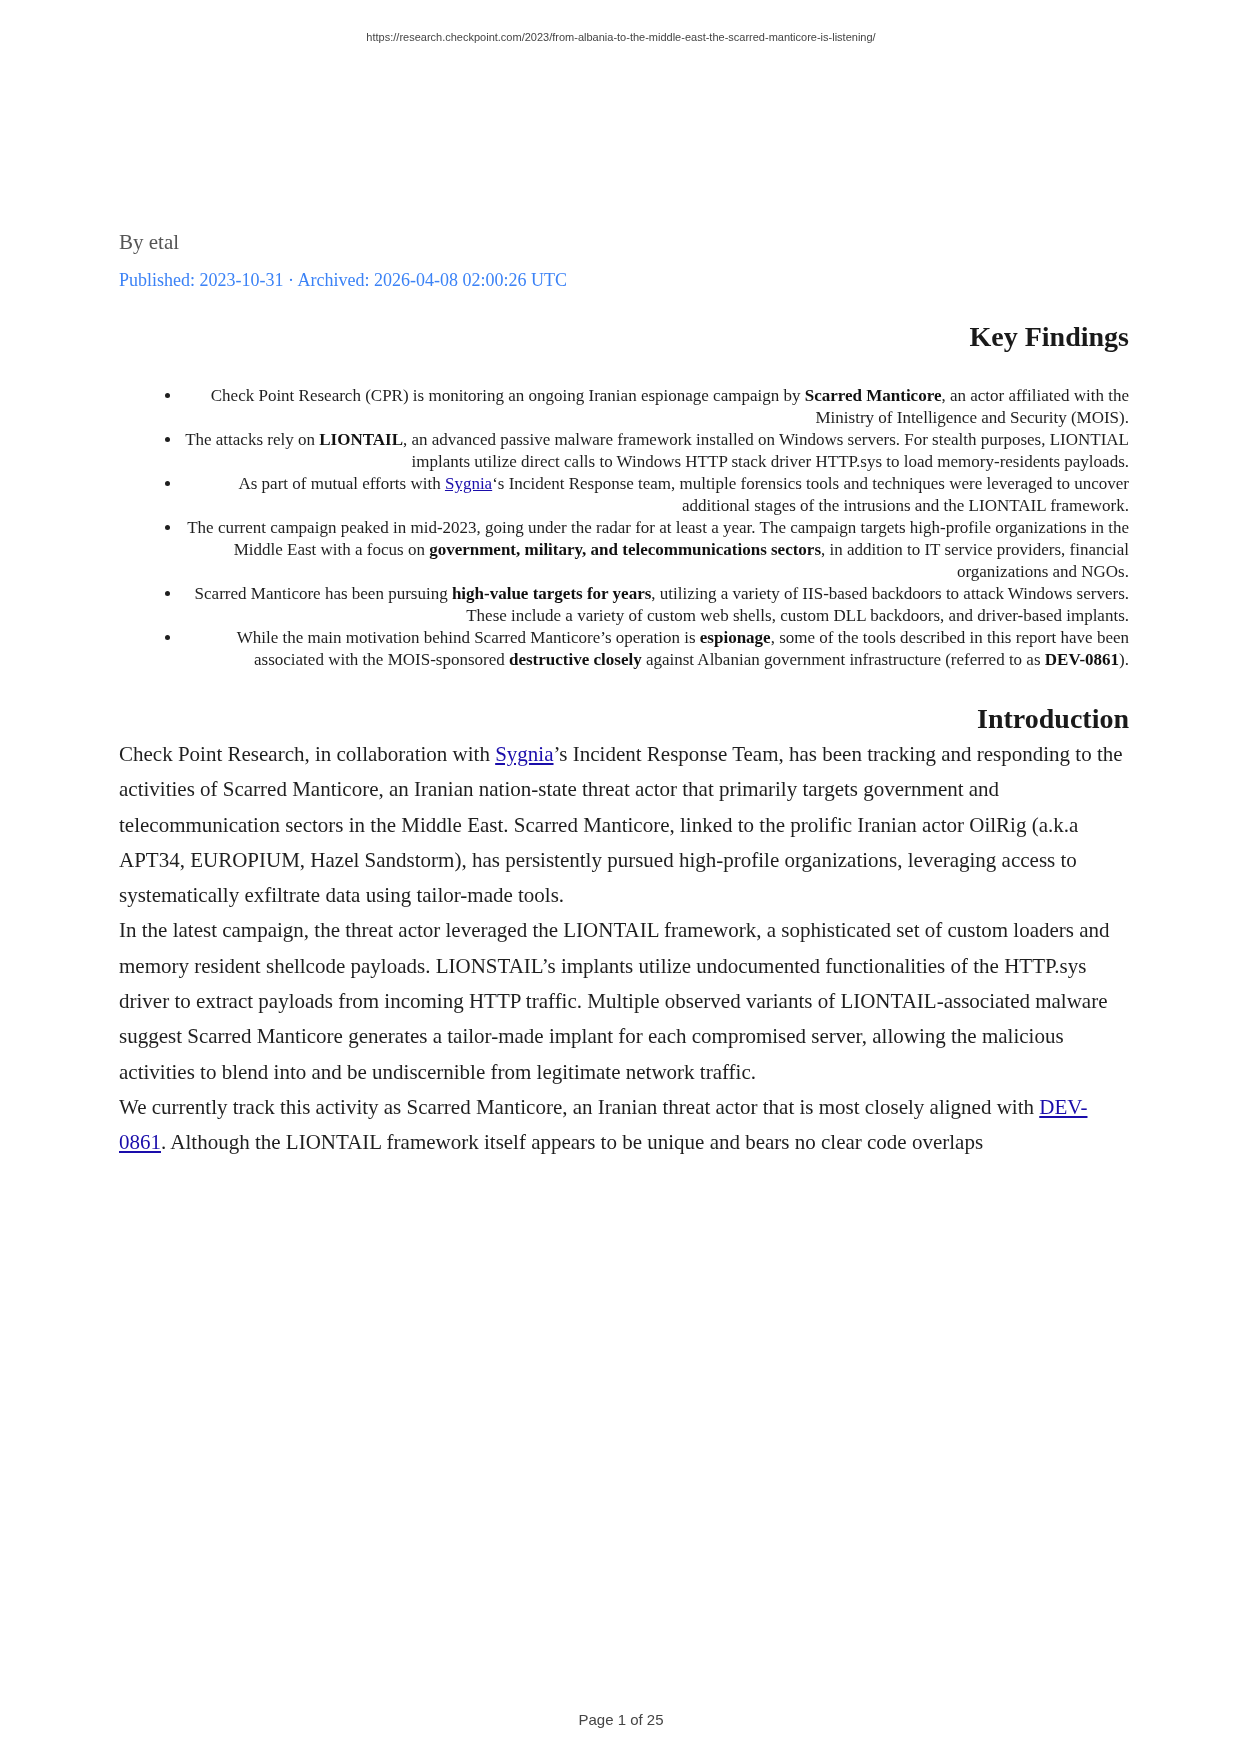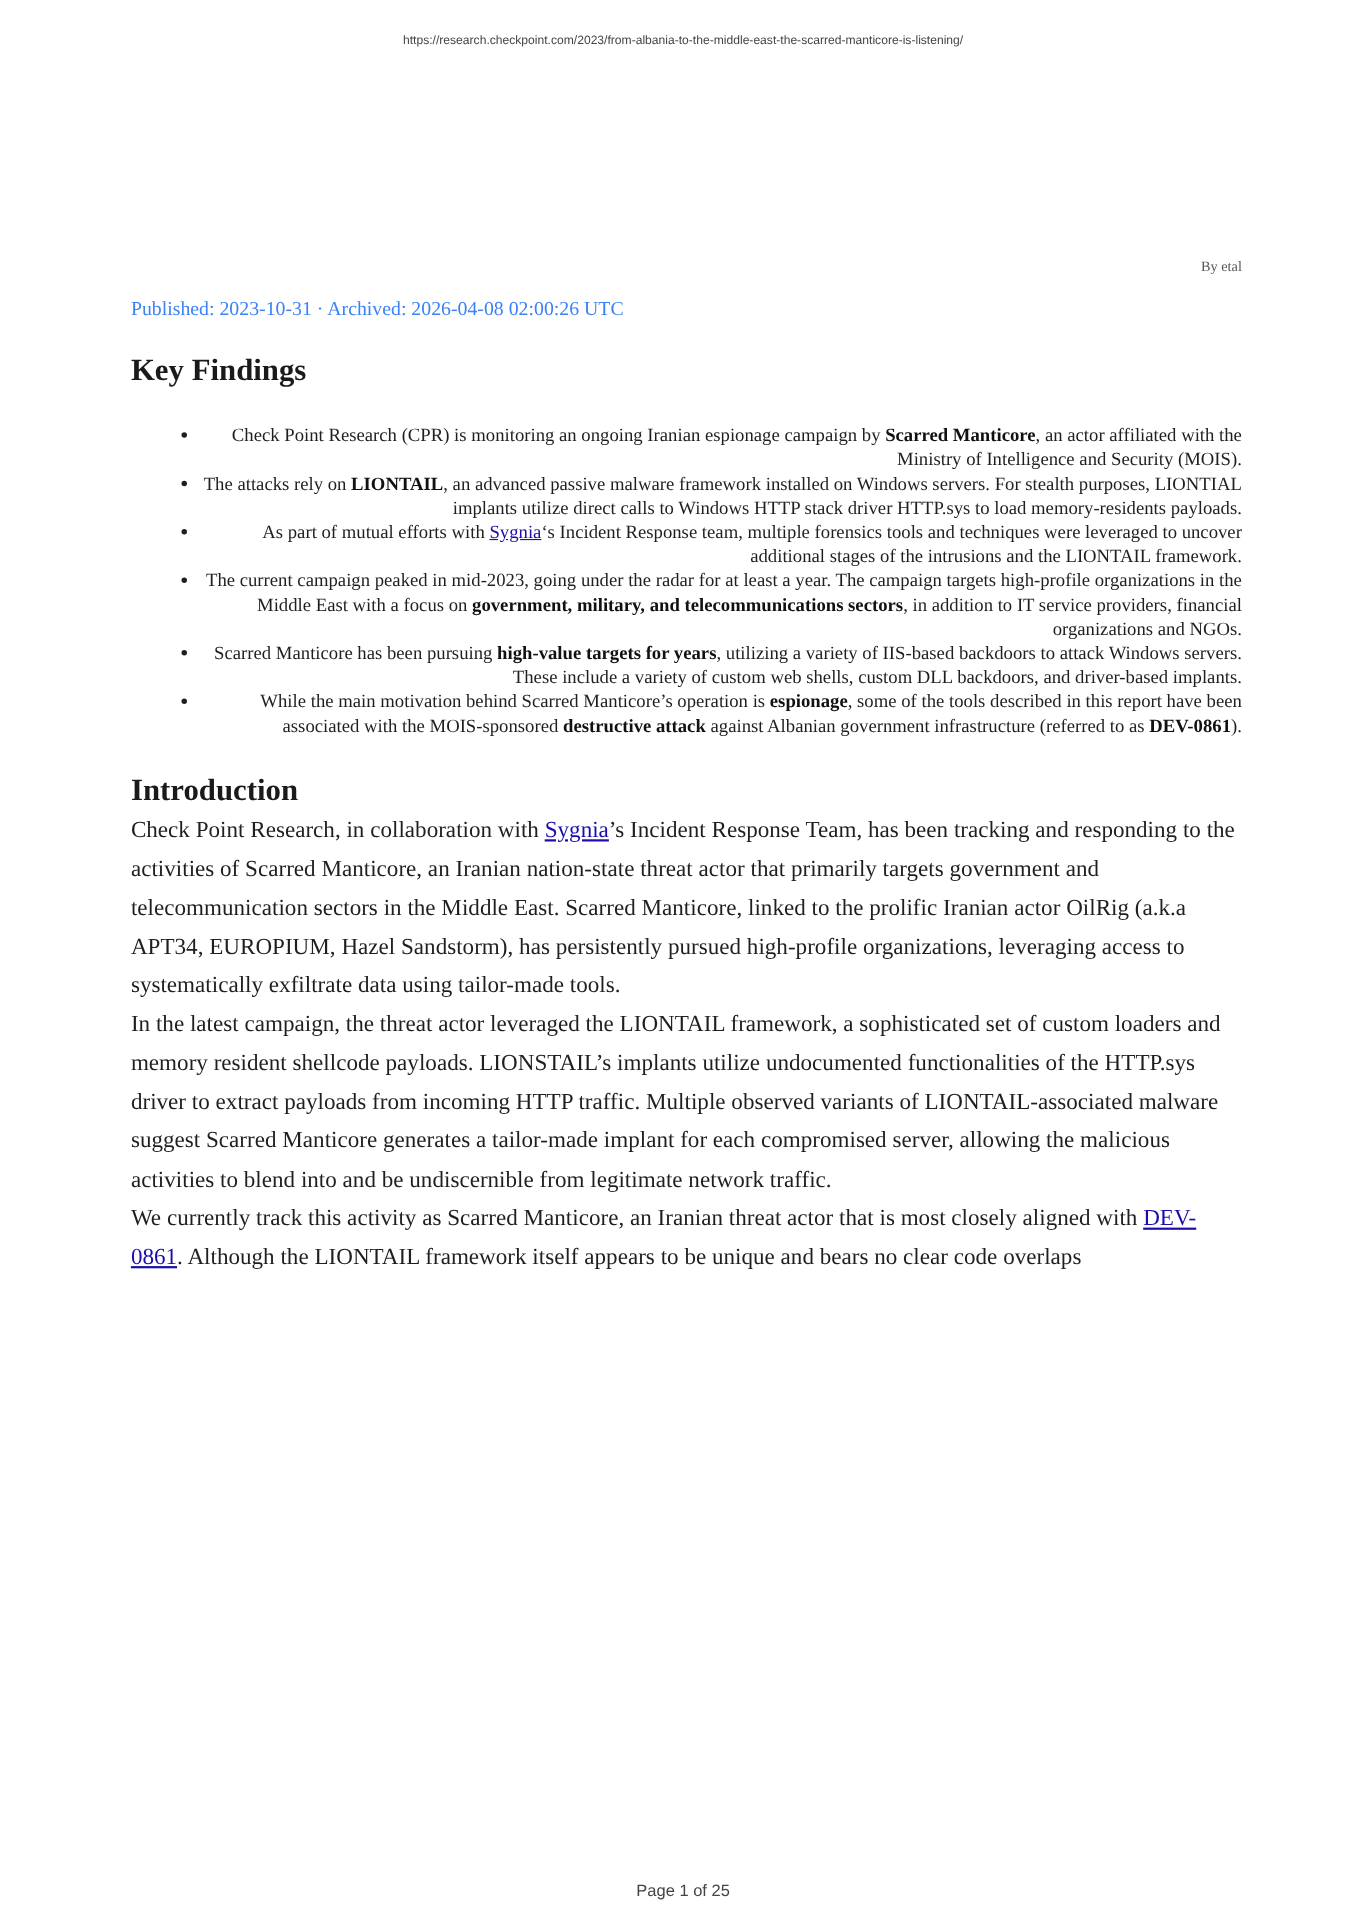--- a/index.html
+++ b/index.html
@@ -43,37 +43,37 @@
     }
     h1.title {
       margin: 0;
       font-size: 34px;
       line-height: 56px;
       font-weight: bold;
       color: #1a1a1a;
     }
     .byline {
       margin-top: 24px;
-      font-size: 13px;
+      font-size: 21px;
       color: #555;
       line-height: 26px;
-      text-align: right;
     }
     .meta {
       margin-top: 12px;
       font-size: 18px;
       color: #3b82f6;
       line-height: 26px;
     }
     h2 {
       margin: 0;
       font-size: 28px;
       font-weight: bold;
       color: #1a1a1a;
       line-height: 36px;
+      text-align: right;
     }
     h2.key-findings { margin-top: 26px; }
     ul.findings {
       margin: 30px 0 0 0;
       padding-left: 63px;
       font-size: 17px;
       line-height: 22px;
       text-align: right;
     }
     ul.findings li {
@@ -102,21 +102,21 @@
   <div class="byline">By etal</div>
   <div class="meta">Published: 2023-10-31 · Archived: 2026-04-08 02:00:26 UTC</div>
 
   <h2 class="key-findings">Key Findings</h2>
   <ul class="findings">
     <li><span>Check Point Research (CPR) is monitoring an ongoing Iranian espionage campaign by </span><b>Scarred Manticore</b><span>, an actor affiliated with the Ministry of Intelligence and Security (MOIS).</span></li>
     <li><span>The attacks rely on </span><b>LIONTAIL</b><span>, an advanced passive malware framework installed on Windows servers. For stealth purposes, LIONTIAL implants utilize direct calls to Windows HTTP stack driver HTTP.sys to load memory-residents payloads.</span></li>
     <li><span>As part of mutual efforts with </span><a class="link" href="#">Sygnia</a><span>‘s Incident Response team, multiple forensics tools and techniques were leveraged to uncover additional stages of the intrusions and the LIONTAIL framework.</span></li>
     <li><span>The current campaign peaked in mid-2023, going under the radar for at least a year. The campaign targets high-profile organizations in the Middle East with a focus on </span><b>government, military, and telecommunications sectors</b><span>, in addition to IT service providers, financial organizations and NGOs.</span></li>
     <li><span>Scarred Manticore has been pursuing </span><b>high-value targets for years</b><span>, utilizing a variety of IIS-based backdoors to attack Windows servers. These include a variety of custom web shells, custom DLL backdoors, and driver-based implants.</span></li>
-    <li><span>While the main motivation behind Scarred Manticore’s operation is </span><b>espionage</b><span>, some of the tools described in this report have been associated with the MOIS-sponsored </span><b>destructive attack</b><span> against Albanian government infrastructure (referred to as </span><b>DEV-0861</b><span>).</span></li>
+    <li><span>While the main motivation behind Scarred Manticore’s operation is </span><b>espionage</b><span>, some of the tools described in this report have been associated with the MOIS-sponsored </span><b>destructive closely</b><span> against Albanian government infrastructure (referred to as </span><b>DEV-0861</b><span>).</span></li>
   </ul>
 
   <h2 class="intro">Introduction</h2>
   <p class="para first"><span>Check Point Research, in collaboration with </span><a class="link" href="#">Sygnia</a><span>’s Incident Response Team, has been tracking and responding to the activities of Scarred Manticore, an Iranian nation-state threat actor that primarily targets government and telecommunication sectors in the Middle East. Scarred Manticore, linked to the prolific Iranian actor OilRig (a.k.a APT34, EUROPIUM, Hazel Sandstorm), has persistently pursued high-profile organizations, leveraging access to systematically exfiltrate data using tailor-made tools.</span></p>
   <p class="para"><span>In the latest campaign, the threat actor leveraged the LIONTAIL framework, a sophisticated set of custom loaders and memory resident shellcode payloads. LIONSTAIL’s implants utilize undocumented functionalities of the HTTP.sys driver to extract payloads from incoming HTTP traffic. Multiple observed variants of LIONTAIL-associated malware suggest Scarred Manticore generates a tailor-made implant for each compromised server, allowing the malicious activities to blend into and be undiscernible from legitimate network traffic.</span></p>
   <p class="para"><span>We currently track this activity as Scarred Manticore, an Iranian threat actor that is most closely aligned with </span><a class="link" href="#">DEV-0861</a><span>. Although the LIONTAIL framework itself appears to be unique and bears no clear code overlaps</span></p>
 </div>
 
 <div class="page-footer">Page 1 of 25</div>
 

